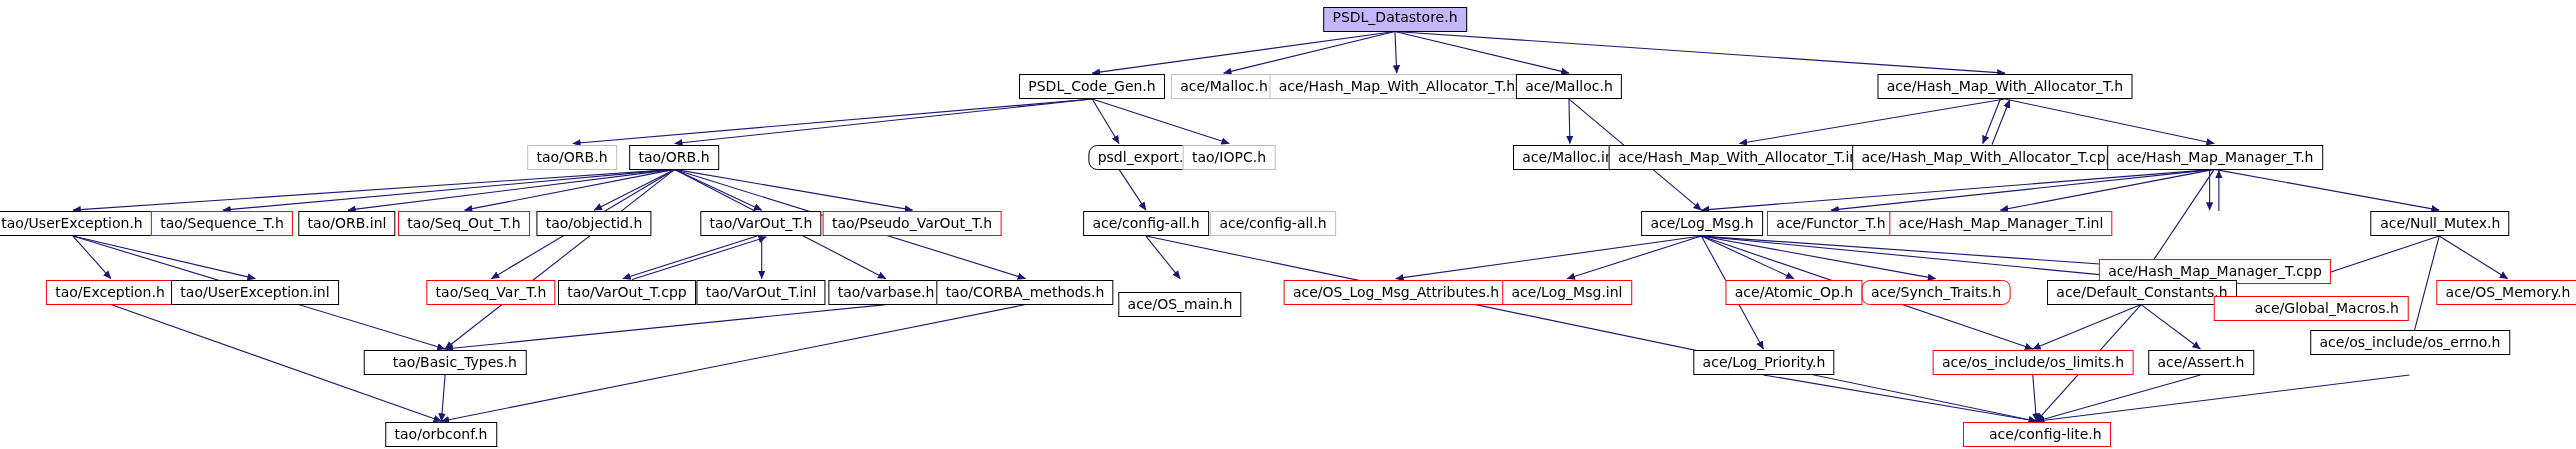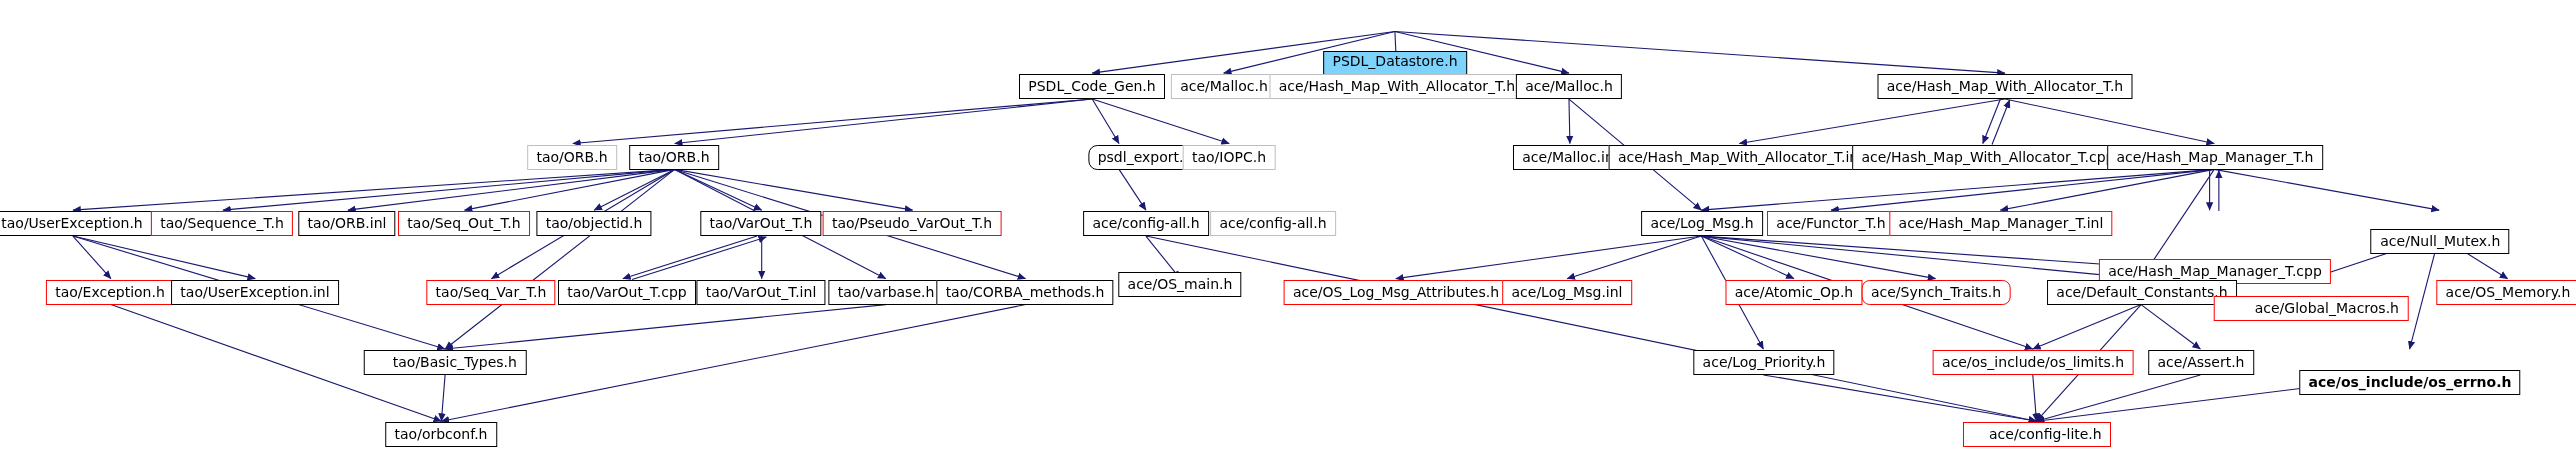--- a/index.html
+++ b/index.html
@@ -24,24 +24,23 @@
     border: 0.9px solid #000000;
     color: #000000;
     font-size: 14px;
     line-height: 17.6px;
     padding: 2.8px 8.3px;
     height: 25px;
     white-space: nowrap;
     text-align: center;
   }
   .node.main {
-    background: #7dd3fc;
+    background: #c4b5fd;
     border: 1.9px solid #000000;
     padding: 1.9px 8.3px;
-    margin-top: 44px;
   }
   .node.truncated { border-color: #ff0000; }
   .node.unlinked  { border-color: #bebebe; }
 </style>
 </head>
 <body>
 
 <div id="graph-canvas">
   <svg id="edge-layer" xmlns="http://www.w3.org/2000/svg" viewBox="0 0 2781 485" width="2576" height="449">
     <defs>
@@ -137,38 +136,38 @@
       <div class="node truncated" style="left: 464px; top: 211px;">tao/Seq_Out_T.h</div>
       <div class="node " style="left: 594px; top: 211px;">tao/objectid.h</div>
       <div class="node " style="left: 761px; top: 211px;">tao/VarOut_T.h</div>
       <div class="node truncated" style="left: 912px; top: 211px;">tao/Pseudo_VarOut_T.h</div>
       <div class="node " style="left: 1146px; top: 211px;">ace/config-all.h</div>
       <div class="node unlinked" style="left: 1273px; top: 211px;">ace/config-all.h</div>
       <div class="node " style="left: 1702px; top: 211px;">ace/Log_Msg.h</div>
       <div class="node truncated" style="left: 1831px; top: 211px;">ace/Functor_T.h</div>
       <div class="node truncated" style="left: 2001px; top: 211px;">ace/Hash_Map_Manager_T.inl</div>
       <div class="node truncated" style="left: 2215px; top: 211px; margin-top: 48px;">ace/Hash_Map_Manager_T.cpp</div>
-      <div class="node " style="left: 2440px; top: 229px; padding-left: 9px;">ace/Null_Mutex.h</div>
+      <div class="node " style="left: 2440px; top: 211px; padding-left: 9px;">ace/Null_Mutex.h</div>
       <div class="node truncated" style="left: 110px; top: 280px;">tao/Exception.h</div>
       <div class="node " style="left: 255px; top: 280px;">tao/UserException.inl</div>
       <div class="node truncated" style="left: 491px; top: 280px;">tao/Seq_Var_T.h</div>
       <div class="node " style="left: 627px; top: 280px;">tao/VarOut_T.cpp</div>
       <div class="node " style="left: 761px; top: 280px;">tao/VarOut_T.inl</div>
       <div class="node " style="left: 886px; top: 280px;">tao/varbase.h</div>
       <div class="node " style="left: 1025px; top: 280px;">tao/CORBA_methods.h</div>
-      <div class="node " style="left: 1180px; top: 272px;">ace/OS_main.h</div>
+      <div class="node " style="left: 1180px; top: 292px;">ace/OS_main.h</div>
       <div class="node truncated" style="left: 1396px; top: 280px;">ace/OS_Log_Msg_Attributes.h</div>
       <div class="node truncated" style="left: 1567px; top: 280px;">ace/Log_Msg.inl</div>
       <div class="node truncated" style="left: 1794px; top: 280px;">ace/Atomic_Op.h</div>
       <div class="node truncated" style="left: 1936px; top: 280px; border-radius: 8px;">ace/Synch_Traits.h</div>
       <div class="node " style="left: 2142px; top: 280px;">ace/Default_Constants.h</div>
       <div class="node truncated" style="left: 2311px; top: 296px; padding-left: 40px;">ace/Global_Macros.h</div>
       <div class="node truncated" style="left: 2508px; top: 280px;">ace/OS_Memory.h</div>
       <div class="node " style="left: 445px; top: 350px; padding-left: 28px;">tao/Basic_Types.h</div>
       <div class="node " style="left: 1764px; top: 350px;">ace/Log_Priority.h</div>
       <div class="node truncated" style="left: 2033px; top: 350px;">ace/os_include/os_limits.h</div>
       <div class="node " style="left: 2201px; top: 350px;">ace/Assert.h</div>
-      <div class="node " style="left: 2410px; top: 370px; font-weight: bold;">ace/os_include/os_errno.h</div>
+      <div class="node " style="left: 2410px; top: 330px;">ace/os_include/os_errno.h</div>
       <div class="node " style="left: 441px; top: 422px;">tao/orbconf.h</div>
       <div class="node truncated" style="left: 2037px; top: 422px; padding-left: 25px;">ace/config-lite.h</div>
     </div>
 </div>
 
 
 </body></html>

